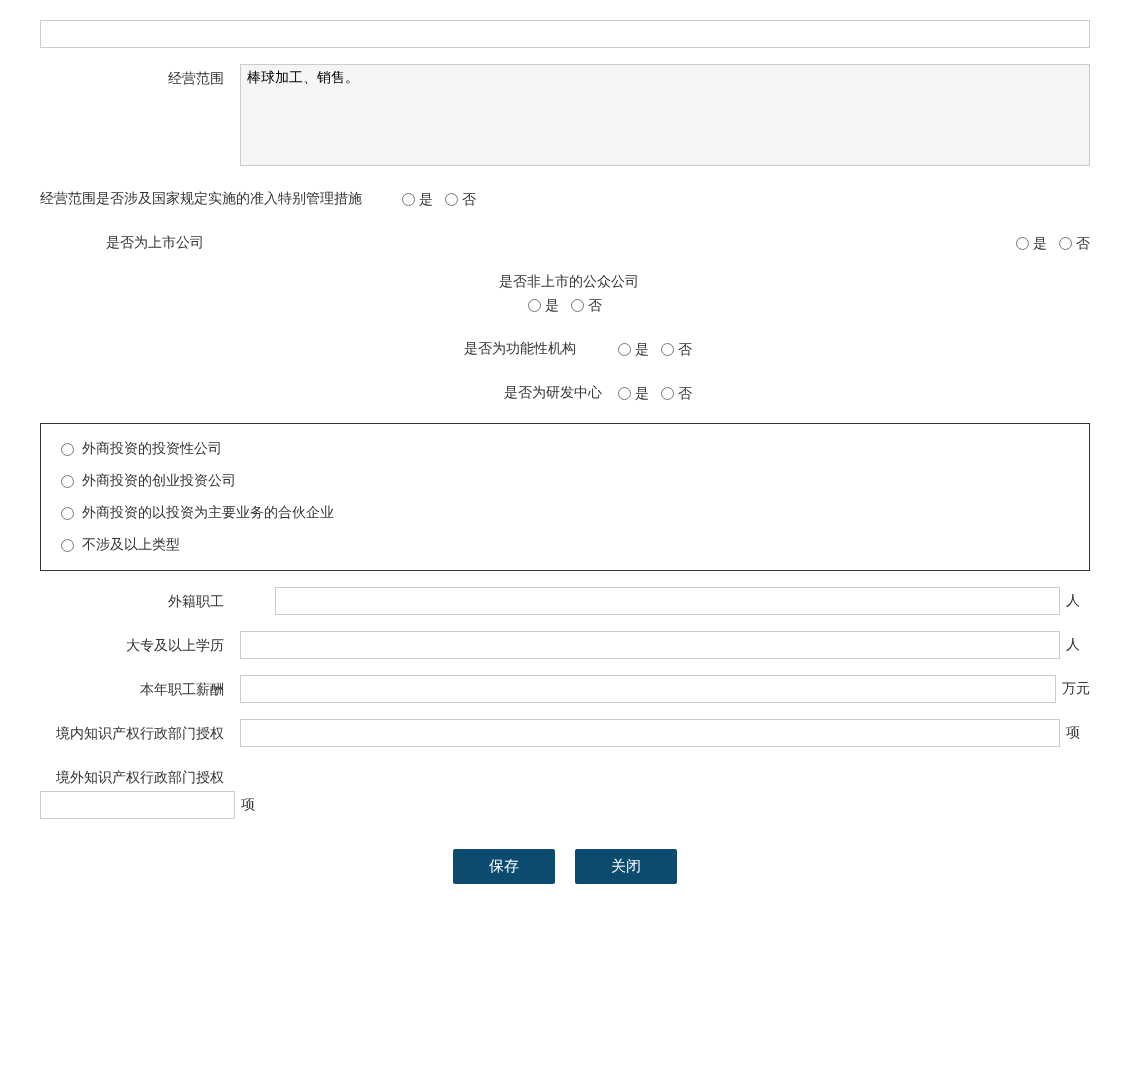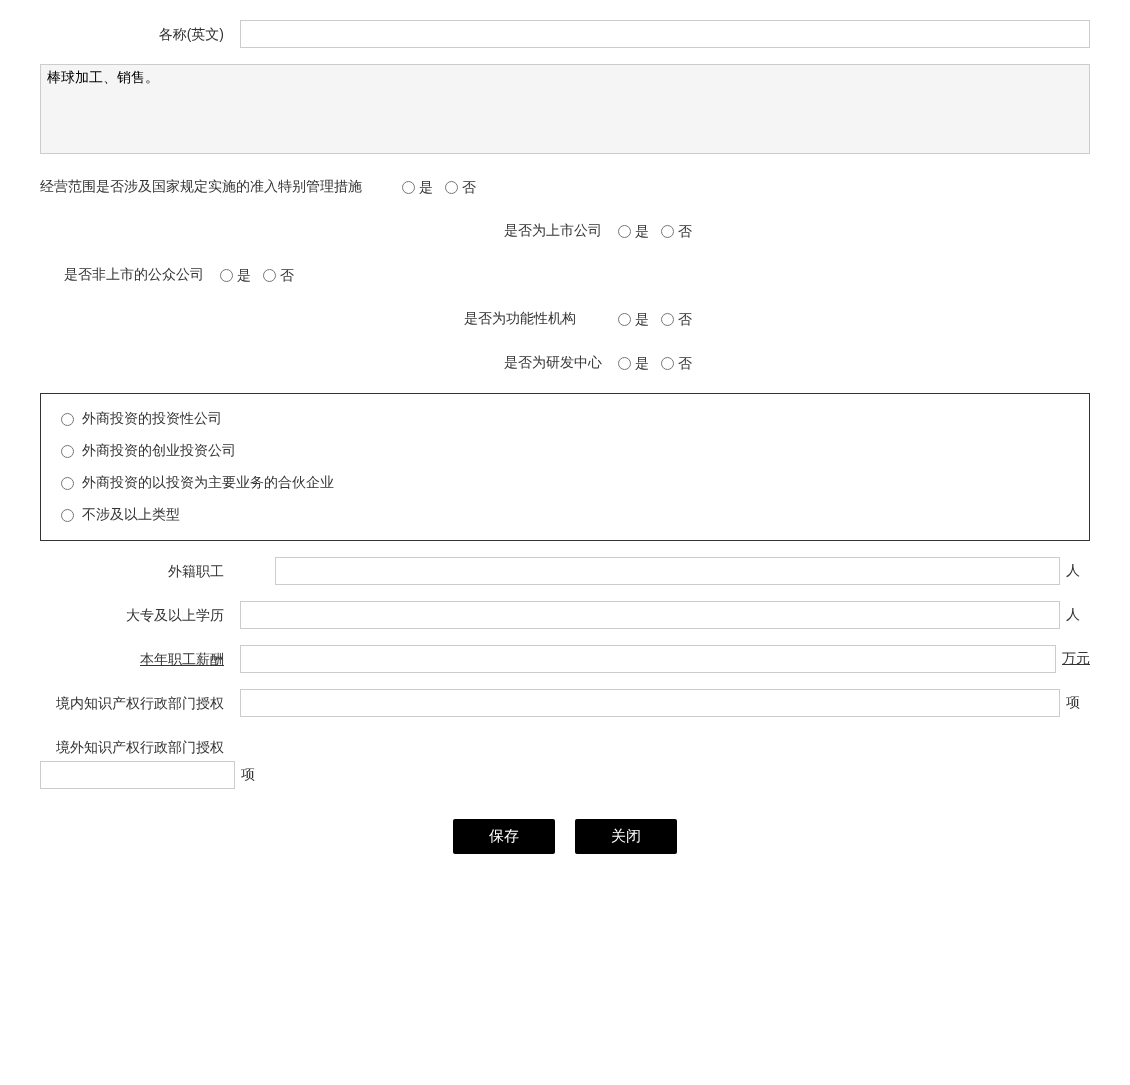--- a/index.html
+++ b/index.html
@@ -29,21 +29,21 @@
     .form-input {
       width: 100%;
       height: 28px;
       border: 1px solid #ccc;
       padding: 2px 6px;
       font-size: 14px;
       outline: none;
     }
     .form-textarea {
       width: 100%;
-      height: 90px;
+      height: 102px;
       border: 1px solid #ccc;
       padding: 4px 6px;
       font-size: 14px;
       resize: none;
       background: #f5f5f5;
       outline: none;
     }
     .radio-group {
       display: flex;
       align-items: center;
@@ -109,74 +109,74 @@
     }
     .btn {
       padding: 8px 36px;
       border: none;
       cursor: pointer;
       font-size: 15px;
       font-family: "Microsoft YaHei", SimSun, sans-serif;
       border-radius: 2px;
     }
     .btn-gold {
-      background: #000000;
+      background: #0c4a6e;
       color: #fff;
     }
     
     .textarea-wrapper {
       position: relative;
       width: 100%;
     }
   </style>
 </head>
 <body>
 
 <div class="form-row">
-  <div class="form-label">各称(英文)</div>
   <div class="form-control">
     <input class="form-input" type="text" value="" placeholder="" style="">
   </div>
 </div>
 
 <div class="form-row">
+  <div class="form-label">经营范围</div>
   <div class="form-control textarea-wrapper">
     <textarea class="form-textarea" style="">棒球加工、销售。</textarea>
   </div>
 </div>
 
 <div class="form-row-inline" style="margin-bottom:16px;">
   <span class="form-label-inline" style="min-width:0; margin-left:0;">经营范围是否涉及国家规定实施的准入特别管理措施</span>
   <div class="radio-group" style="margin-left: 24px;">
     <label>
       <input type="radio" name="special_mgmt" style="">
       <span>是</span>
     </label>
     <label>
       <input type="radio" name="special_mgmt" style="">
       <span>否</span>
     </label>
   </div>
 </div>
 
-<div class="form-row-inline" style="justify-content: center;">
+<div class="form-row-inline" style="justify-content: space-between;">
   <span style="min-width:180px; text-align:right; padding-right:16px;">是否为上市公司</span>
   <div class="radio-group">
     <label>
       <input type="radio" name="listed_company" style="">
       <span>是</span>
     </label>
     <label>
       <input type="radio" name="listed_company" style="">
       <span>否</span>
     </label>
   </div>
 </div>
 
-<div class="form-row-inline" style="margin-bottom:16px; ">
+<div class="form-row-inline" style="margin-bottom:16px; justify-content: center; flex-direction: column;">
   <span style="min-width:180px; text-align:right; padding-right:16px;">是否非上市的公众公司</span>
   <div class="radio-group">
     <label>
       <input type="radio" name="non_listed" style="">
       <span>是</span>
     </label>
     <label>
       <input type="radio" name="non_listed" style="">
       <span>否</span>
     </label>
@@ -243,21 +243,21 @@
 <div class="form-row" style="margin-bottom:16px;">
   <div class="form-label">大专及以上学历</div>
   <div class="form-control">
     <div class="input-with-unit">
       <input class="form-input" type="text" value="" style="">
       <span class="unit-label">人</span>
     </div>
   </div>
 </div>
 
-<div class="form-row" style="margin-bottom:16px;text-decoration:underline;">
+<div class="form-row" style="margin-bottom:16px;">
   <div class="form-label">本年职工薪酬</div>
   <div class="form-control">
     <div class="input-with-unit">
       <input class="form-input" type="text" value="" style="">
       <span class="unit-label">万元</span>
     </div>
   </div>
 </div>
 
 <div class="form-row" style="margin-bottom:16px;">

